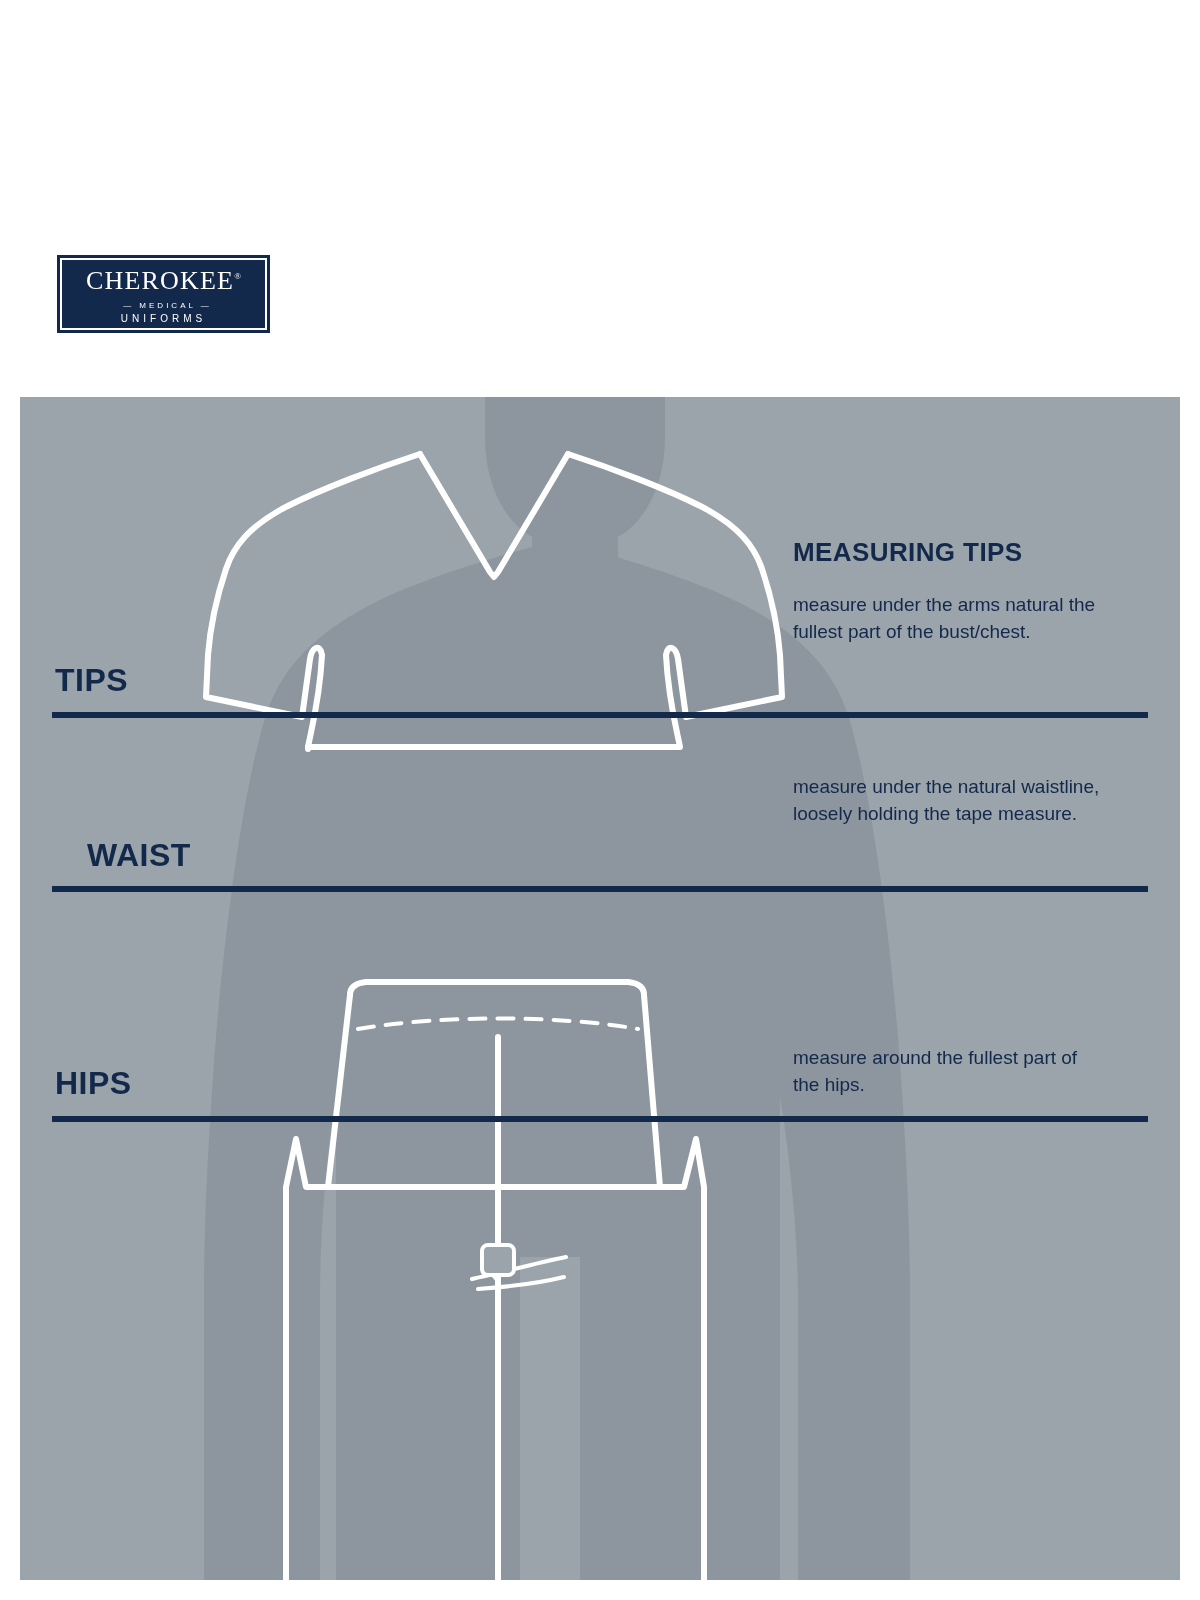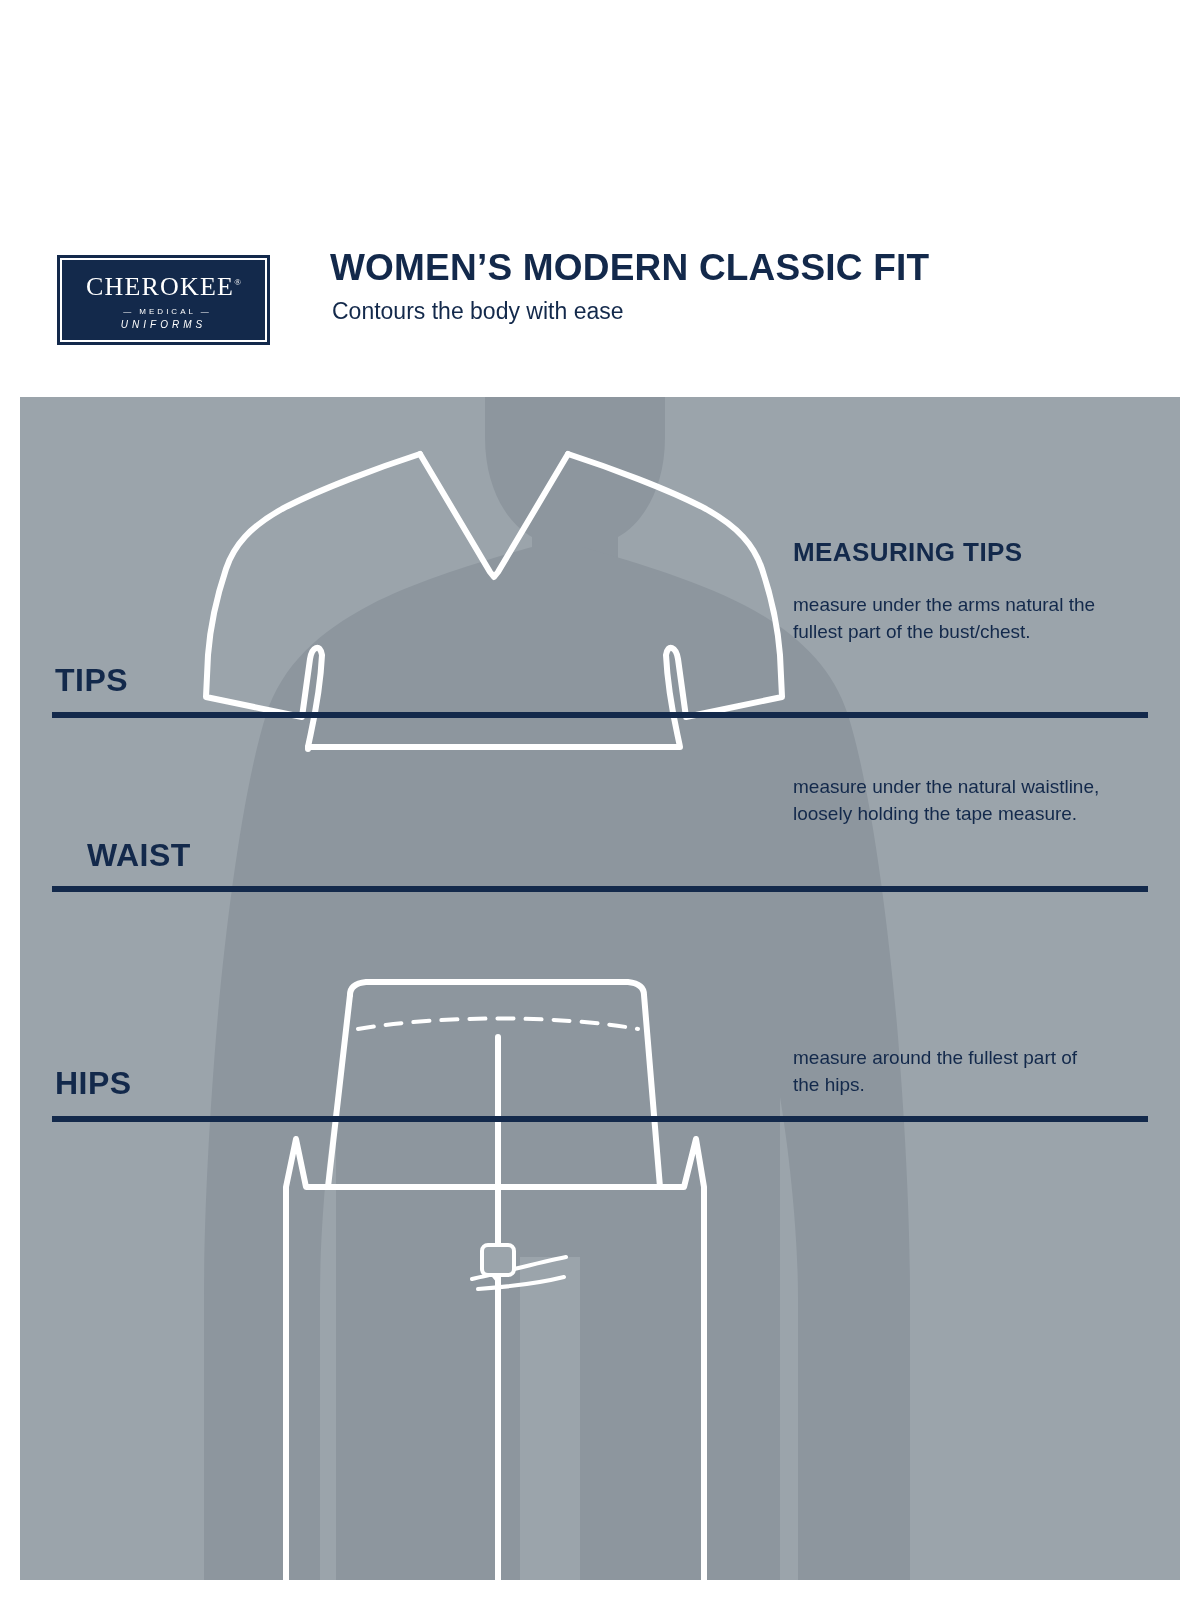--- a/index.html
+++ b/index.html
@@ -30,21 +30,21 @@
     top: 245px;
     width: 1200px;
     height: 150px;
   }
 
   .logo-box {
     position: absolute;
     left: 57px;
     top: 10px;
     width: 213px;
-    height: 90px;
+    height: 78px;
     background: #13294b;
     border: 3px solid #13294b;
     box-sizing: border-box;
     display: flex;
     flex-direction: column;
     align-items: center;
     justify-content: center;
   }
   .logo-inner {
     width: 100%;
@@ -77,21 +77,20 @@
     margin-top: 5px;
     font-family: "Liberation Sans", sans-serif;
     margin-left: 8px;
   }
   .logo-sub2 {
     color: #ffffff;
     font-size: 10px;
     letter-spacing: 4px;
     margin-top: 3px;
     font-family: "Liberation Sans", sans-serif;
-    font-style: italic;
   }
 
   .title-block {
     position: absolute;
     left: 330px;
     top: 0px;
   }
   .main-title {
     color: #13294b;
     font-size: 37px;
@@ -171,24 +170,20 @@
     <div class="logo-box">
       <div class="logo-inner">
         <div class="logo-word">
           <span>CHEROKEE</span><span class="reg">®</span>
         </div>
         <div class="logo-sub1">— MEDICAL —</div>
         <div class="logo-sub2">UNIFORMS</div>
       </div>
     </div>
 
-    <div class="title-block">
-      <h1 class="main-title">WOMEN’S MODERN CLASSIC FIT</h1>
-      <p class="sub-title">Contours the body with ease</p>
-    </div>
   </div>
 
   <div class="panel">
 
     <svg class="figure-svg" viewBox="0 0 1160 1183" xmlns="http://www.w3.org/2000/svg">
 
       <g fill="#8d969e">
 
         <path d="M465,0 L645,0 L645,40 C645,95 620,128 598,140 L598,168 L512,168 L512,140 C490,128 465,95 465,40 Z"></path>
 

